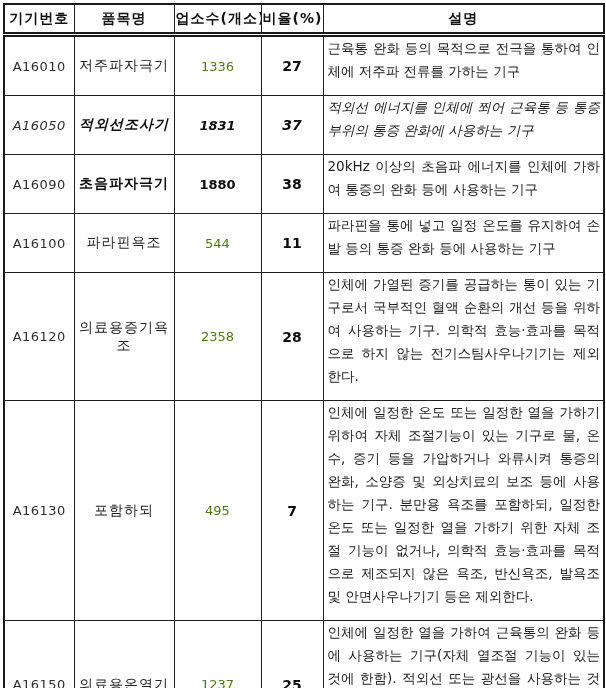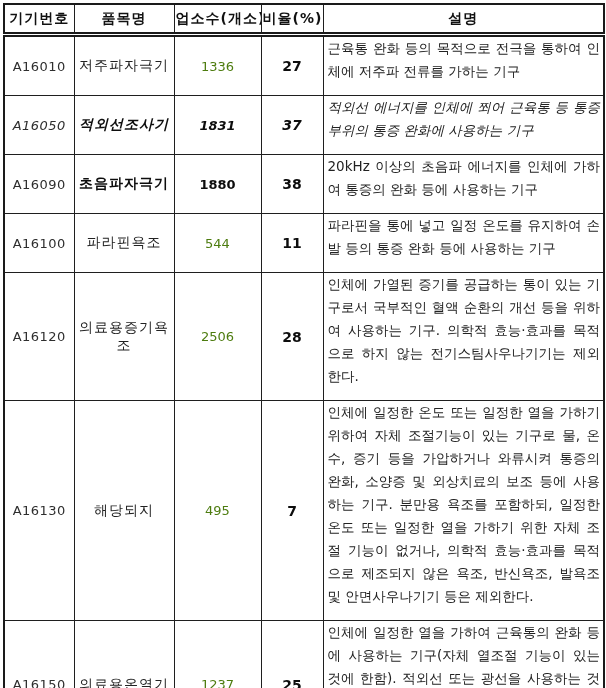--- a/index.html
+++ b/index.html
@@ -133,27 +133,27 @@
       <tr style="height: 58px;">
         <td class="cell-code">A16100</td>
         <td class="cell-name">파라핀욕조</td>
         <td class="cell-count">544</td>
         <td class="cell-ratio">11</td>
         <td class="cell-desc">파라핀을 통에 넣고 일정 온도를 유지하여 손발 등의 통증 완화 등에 사용하는 기구</td>
       </tr>
       <tr style="height: 97px;">
         <td class="cell-code">A16120</td>
         <td class="cell-name">의료용증기욕조</td>
-        <td class="cell-count">2506</td>
+        <td class="cell-count">2358</td>
         <td class="cell-ratio">28</td>
         <td class="cell-desc">인체에 가열된 증기를 공급하는 통이 있는 기구로서 국부적인 혈액 순환의 개선 등을 위하여 사용하는 기구. 의학적 효능·효과를 목적으로 하지 않는 전기스팀사우나기기는 제외한다.</td>
       </tr>
       <tr style="height: 190px;">
         <td class="cell-code">A16130</td>
-        <td class="cell-name">해당되지</td>
+        <td class="cell-name">포함하되</td>
         <td class="cell-count">495</td>
         <td class="cell-ratio">7</td>
         <td class="cell-desc">인체에 일정한 온도 또는 일정한 열을 가하기 위하여 자체 조절기능이 있는 기구로 물, 온수, 증기 등을 가압하거나 와류시켜 통증의 완화, 소양증 및 외상치료의 보조 등에 사용하는 기구. 분만용 욕조를 포함하되, 일정한 온도 또는 일정한 열을 가하기 위한 자체 조절 기능이 없거나, 의학적 효능·효과를 목적으로 제조되지 않은 욕조, 반신욕조, 발욕조 및 안면사우나기기 등은 제외한다.</td>
       </tr>
       <tr style="height: 117px;">
         <td class="cell-code">A16150</td>
         <td class="cell-name">의료용온열기</td>
         <td class="cell-count">1237</td>
         <td class="cell-ratio">25</td>
         <td class="cell-desc">인체에 일정한 열을 가하여 근육통의 완화 등에 사용하는 기구(자체 열조절 기능이 있는 것에 한함). 적외선 또는 광선을 사용하는 것은 여기에서 제외되며, 단순 보온에 사용되는 온열전기매트 등의 제품은 해당되지 않는다.</td>

